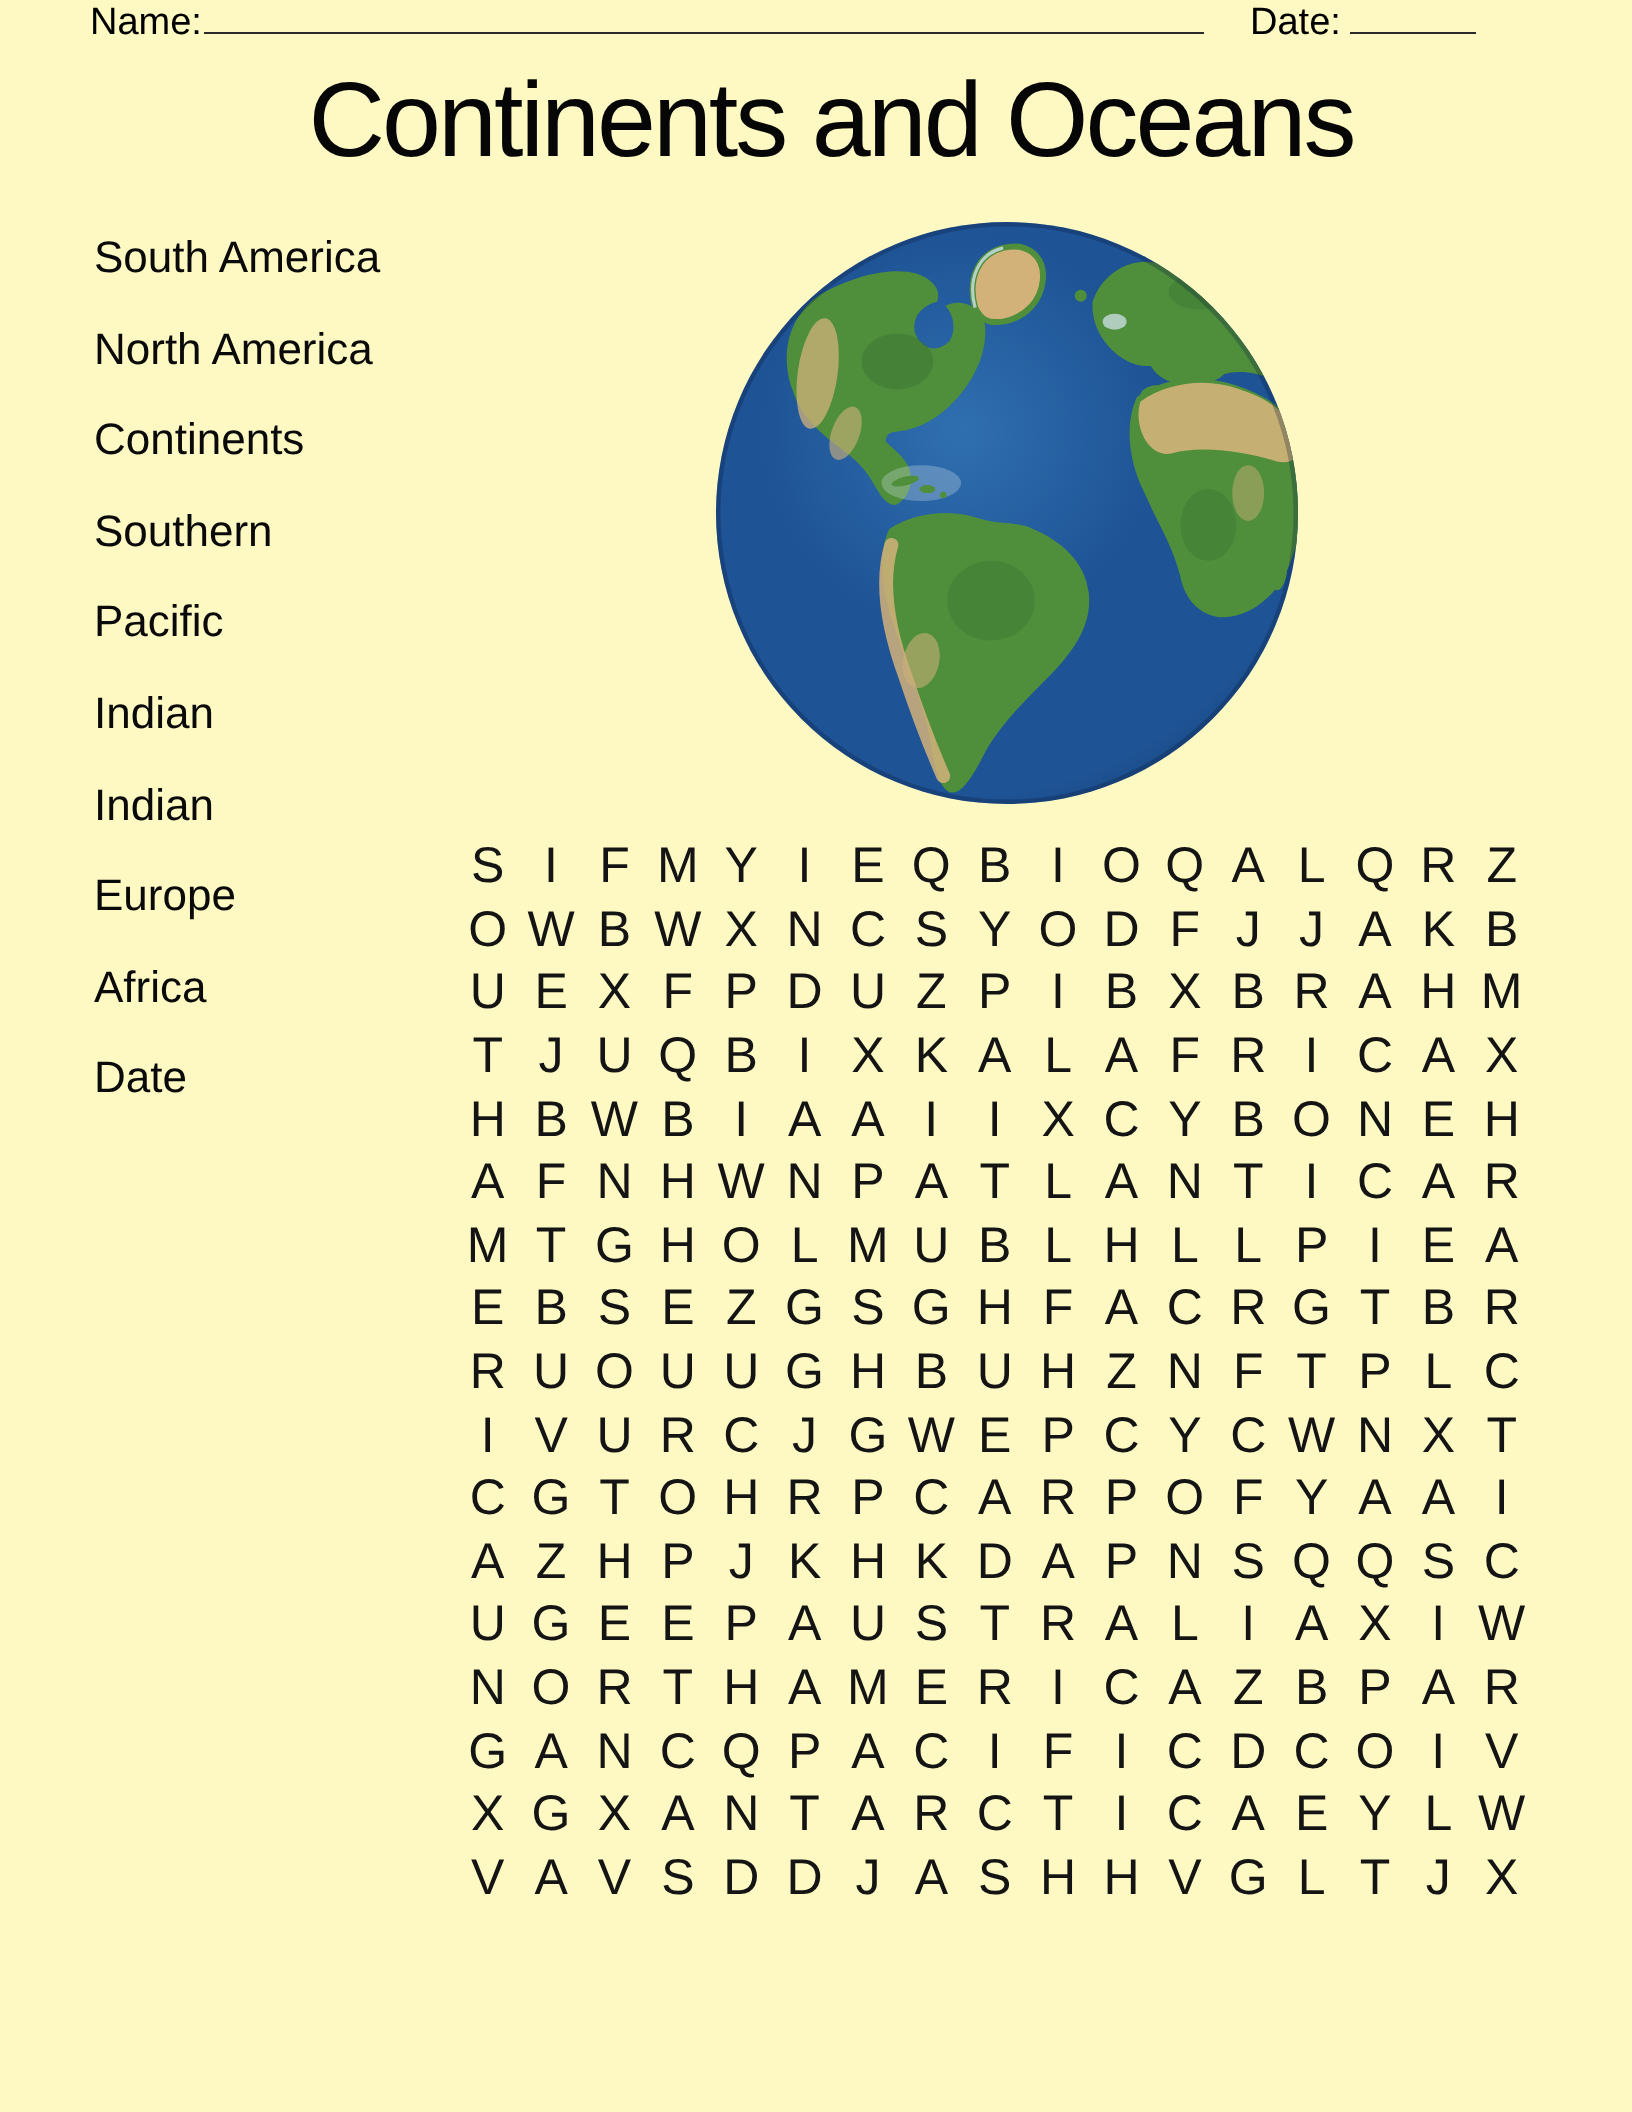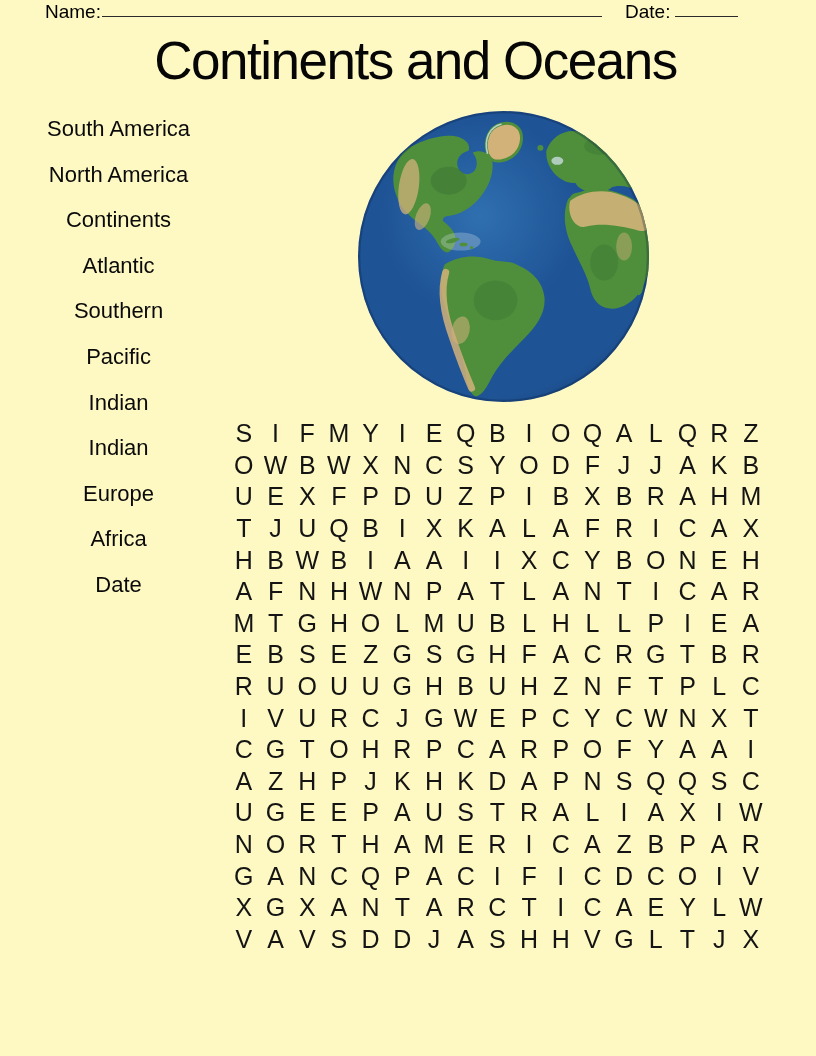--- a/index.html
+++ b/index.html
@@ -19,21 +19,21 @@
 
   
   .title{
     position:absolute;left:0;right:0;top:30px;margin:0;
     text-align:center;font-size:53px;font-weight:500;letter-spacing:-1.5px;
     line-height:62px;color:#060606;padding-left:15px;
   }
 
   
   .word-list{
-    position:absolute;left:47px;top:106px;margin:0;padding:0;list-style:none;text-align:center;
+    position:absolute;left:47px;top:106px;margin:0;padding:0;list-style:none;
   }
   .word-list .word{
     height:45.6px;line-height:45.6px;font-size:22px;color:#0a0a0a;white-space:nowrap;
   }
 
   
   .globe{position:absolute;left:357px;top:110px;width:293px;height:293px;}
   .globe svg{display:block;width:100%;height:100%;}
 
   
@@ -55,21 +55,20 @@
   <span class="hdr-line name-line"></span>
   <span class="hdr-label hdr-date">Date:</span>
   <span class="hdr-line date-line"></span>
 
   <h1 class="title">Continents and Oceans</h1>
 
   <ul class="word-list">
       <li class="word">South America</li>
       <li class="word">North America</li>
       <li class="word">Continents</li>
-      <li class="word">Atlantic</li>
       <li class="word">Southern</li>
       <li class="word">Pacific</li>
       <li class="word">Indian</li>
       <li class="word">Indian</li>
       <li class="word">Europe</li>
       <li class="word">Africa</li>
       <li class="word">Date</li>
     </ul>
 
   <div class="globe">

